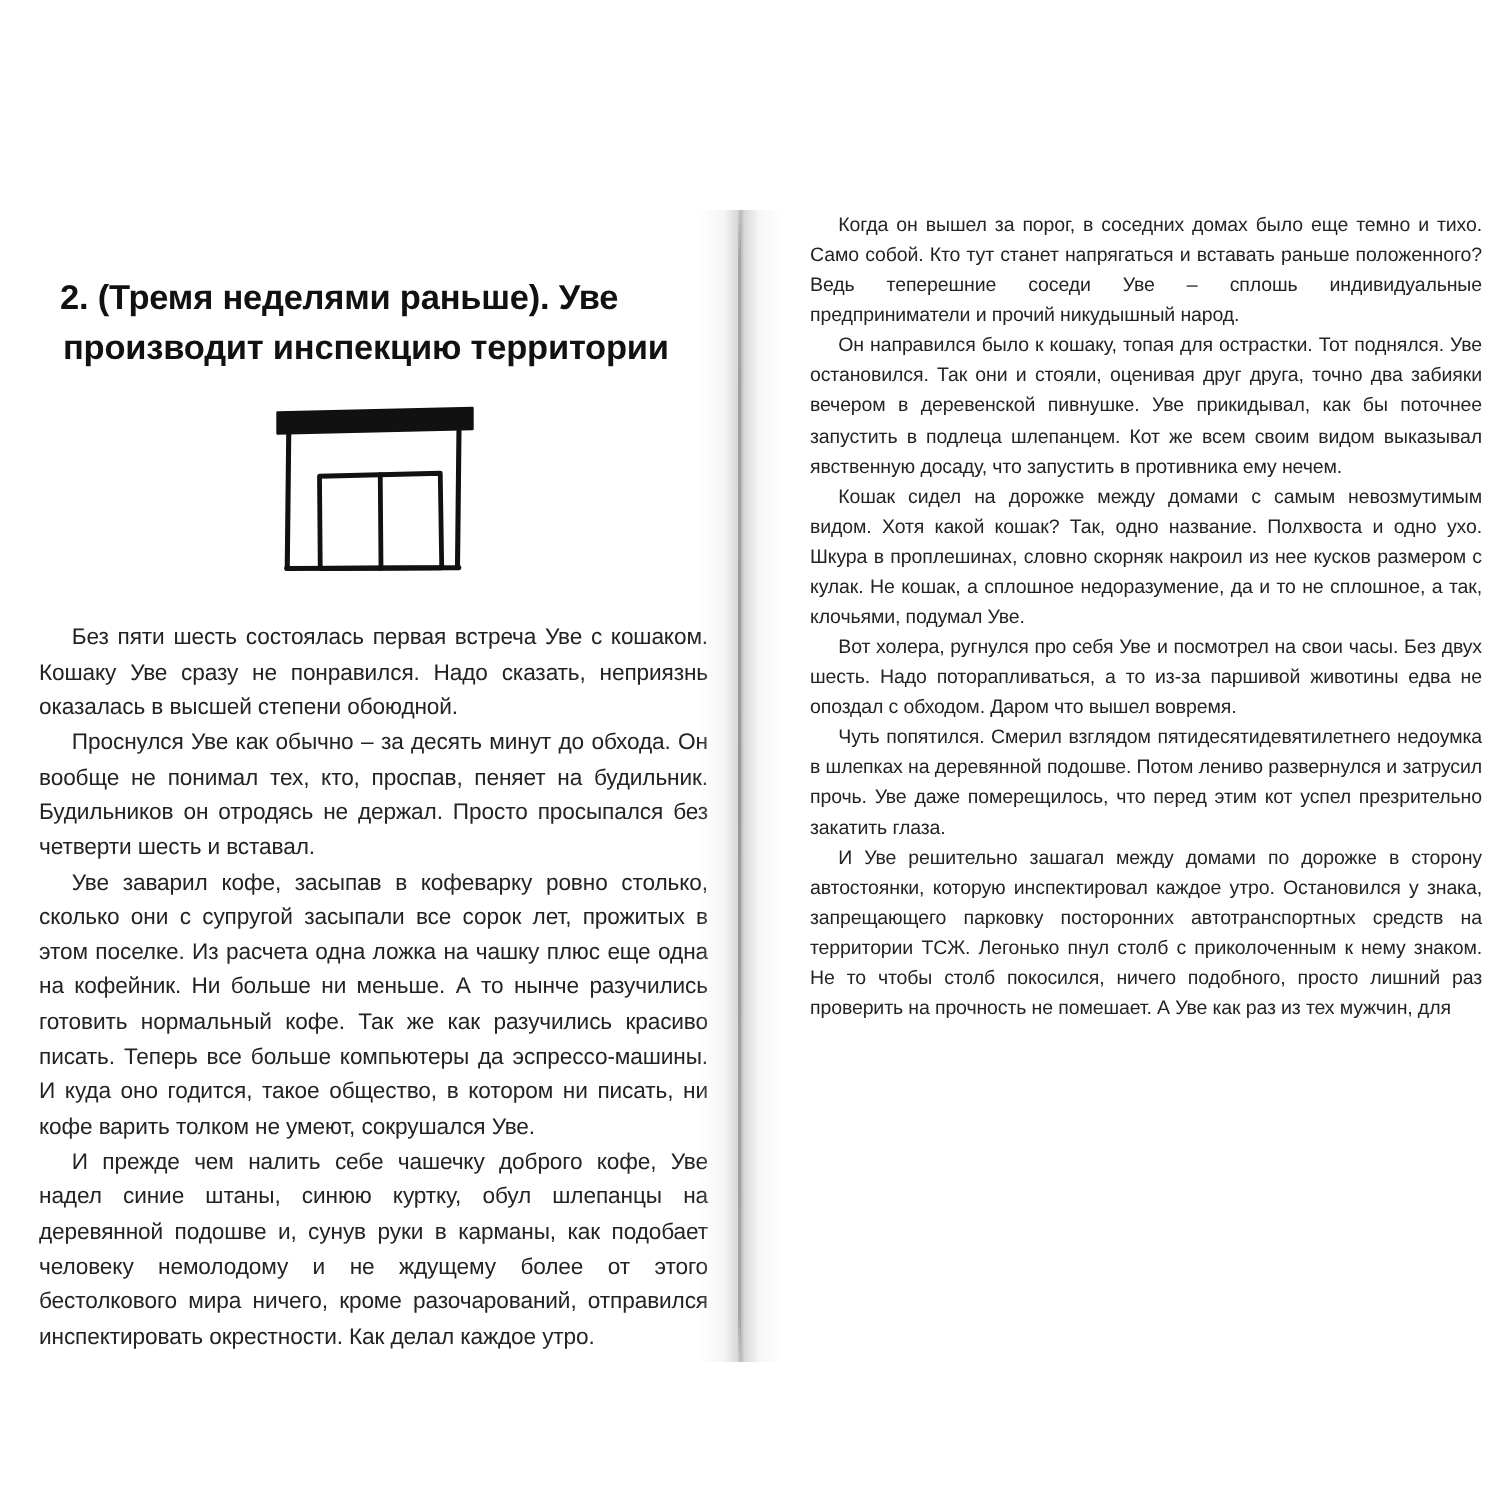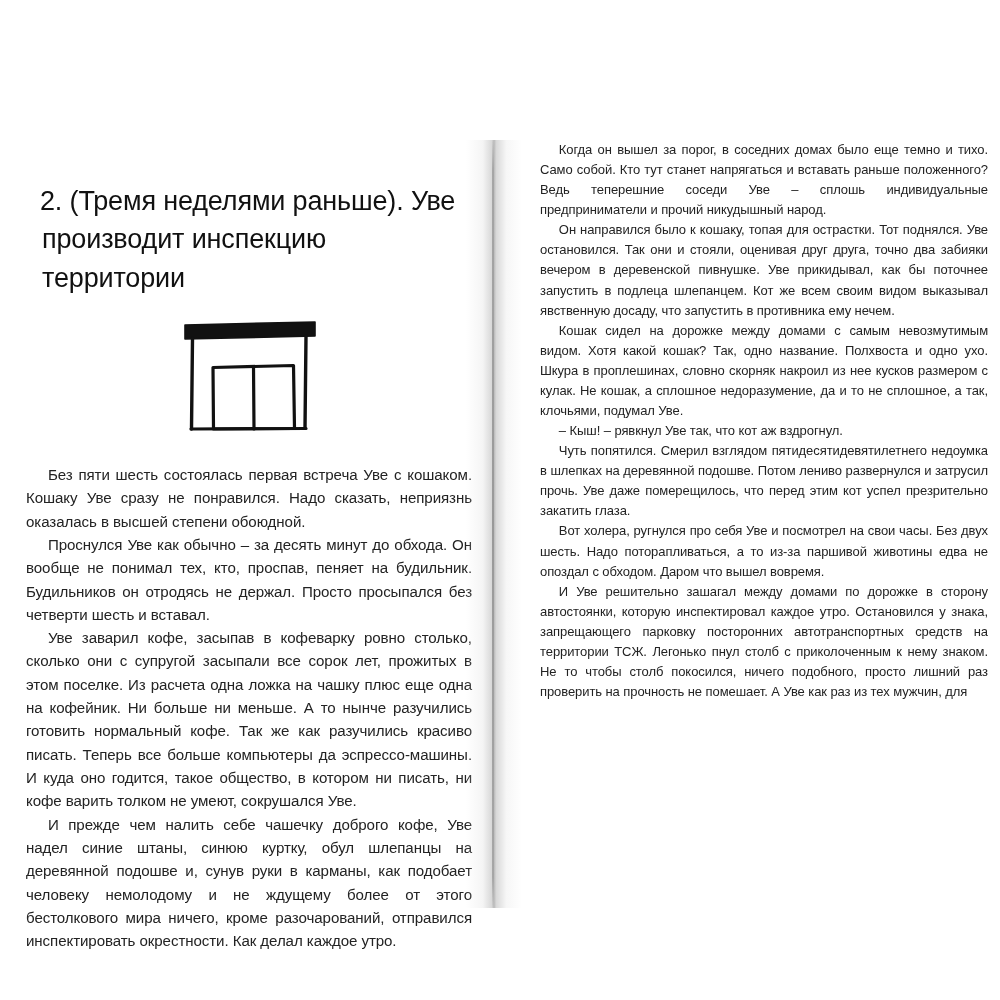--- a/index.html
+++ b/index.html
@@ -64,23 +64,23 @@
   
   .page {
     position: absolute;
     top: 140px;
     height: 770px;
   }
   .page-left  { left: 26px;  width: 446px; }
   .page-right { left: 540px; width: 448px; }
 
   .chapter-title {
-    font-size: 27px;
+    font-size: 23px;
     line-height: 1.42;
-    font-weight: normal;
+    font-weight: bold;
     letter-spacing: -0.15px;
     color: #111111;
     margin: 42px 0 0 0;
     padding: 0 0 0 16px;
     text-indent: -2px;
   }
 
   
   .illustration {
     margin: 22px 0 0 0;
@@ -149,21 +149,20 @@
       </div>
     </div>
 
     <div class="gutter"></div>
 
     <div class="page page-right">
       <div class="body-col">
         <p>Когда он вышел за порог, в соседних домах было еще темно и тихо. Само собой. Кто тут станет напрягаться и вставать раньше положенного? Ведь теперешние соседи Уве – сплошь индивидуальные предприниматели и прочий никудышный народ.</p>
         <p>Он направился было к кошаку, топая для острастки. Тот поднялся. Уве остановился. Так они и стояли, оценивая друг друга, точно два забияки вечером в деревенской пивнушке. Уве прикидывал, как бы поточнее запустить в подлеца шлепанцем. Кот же всем своим видом выказывал явственную досаду, что запустить в противника ему нечем.</p>
         <p>Кошак сидел на дорожке между домами с самым невозмутимым видом. Хотя какой кошак? Так, одно название. Полхвоста и одно ухо. Шкура в проплешинах, словно скорняк накроил из нее кусков размером с кулак. Не кошак, а сплошное недоразумение, да и то не сплошное, а так, клочьями, подумал Уве.</p>
-        <p class="dash-para">– Кыш! – рявкнул Уве так, что кот аж вздрогнул.</p>
+        <p>Вот холера, ругнулся про себя Уве и посмотрел на свои часы. Без двух шесть. Надо поторапливаться, а то из-за паршивой животины едва не опоздал с обходом. Даром что вышел вовремя.</p>
         <p>Чуть попятился. Смерил взглядом пятидесятидевятилетнего недоумка в шлепках на деревянной подошве. Потом лениво развернулся и затрусил прочь. Уве даже померещилось, что перед этим кот успел презрительно закатить глаза.</p>
-        <p>Вот холера, ругнулся про себя Уве и посмотрел на свои часы. Без двух шесть. Надо поторапливаться, а то из-за паршивой животины едва не опоздал с обходом. Даром что вышел вовремя.</p>
         <p>И Уве решительно зашагал между домами по дорожке в сторону автостоянки, которую инспектировал каждое утро. Остановился у знака, запрещающего парковку посторонних автотранспортных средств на территории ТСЖ. Легонько пнул столб с приколоченным к нему знаком. Не то чтобы столб покосился, ничего подобного, просто лишний раз проверить на прочность не помешает. А Уве как раз из тех мужчин, для</p>
       </div>
     </div>
 
   </div>
 </div>
 
 </body></html>

